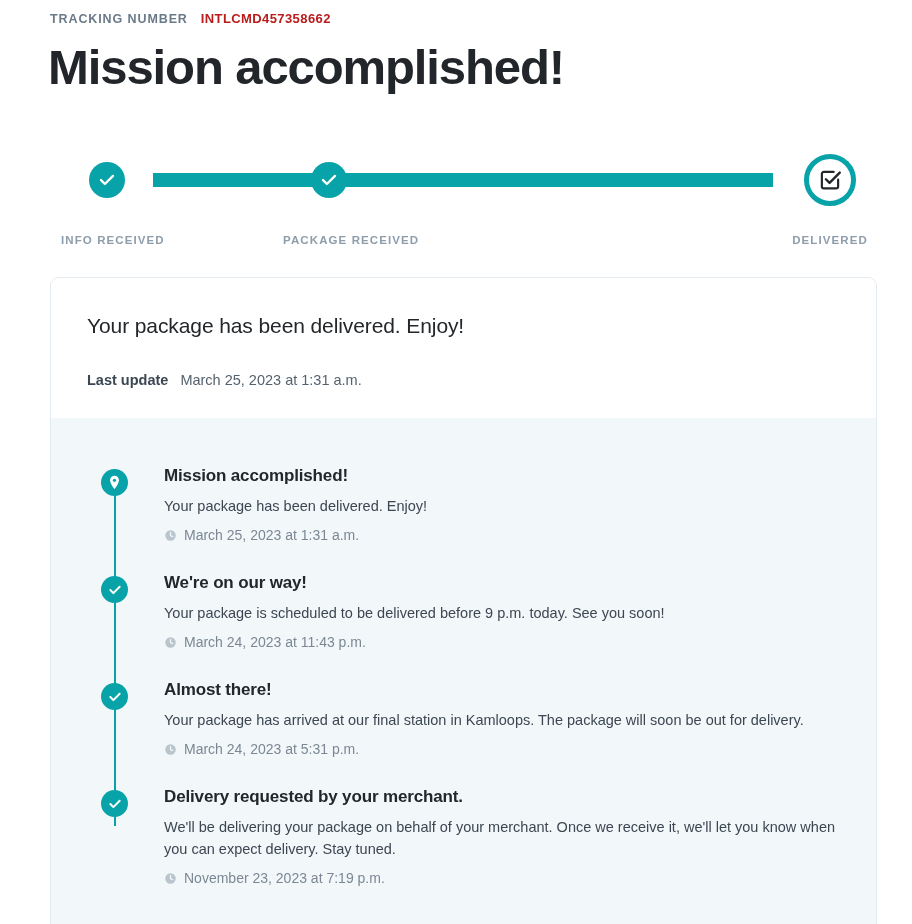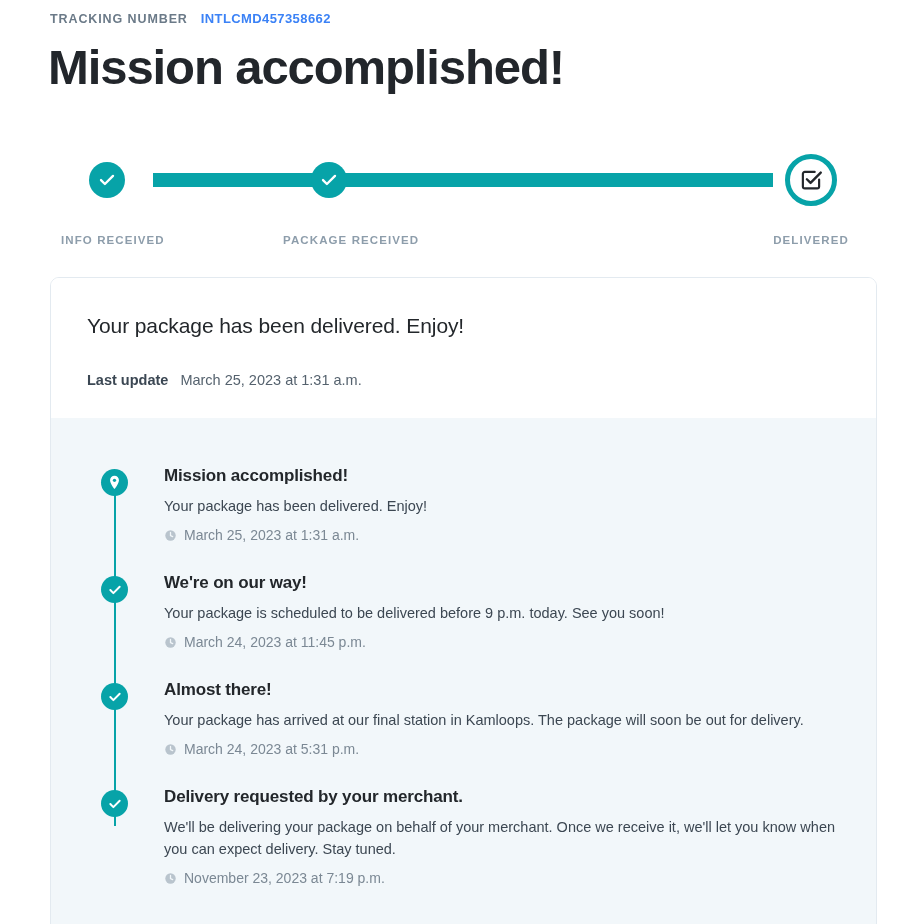--- a/index.html
+++ b/index.html
@@ -36,21 +36,21 @@
     font-size: 12.5px;
     font-weight: bold;
     letter-spacing: 0.9px;
     color: #6b7a88;
     text-transform: uppercase;
   }
   .tracking-value {
     font-size: 13px;
     font-weight: bold;
     letter-spacing: 0.4px;
-    color: #3b82f6;
+    color: #b91c1c;
   }
 
   .page-title {
     position: absolute;
     left: 48px;
     top: 37px;
     font-size: 49px;
     line-height: 60px;
     font-weight: bold;
     letter-spacing: -1.1px;
@@ -252,21 +252,21 @@
         <div class="step" style="left: 222px;">
           <div class="step-circle-wrap">
             <div class="step-circle">
               <svg width="18" height="18" viewBox="0 0 24 24">
                 <path d="M20 6.5 L9.2 17.3 L4 12.1" fill="none" stroke="#ffffff" stroke-width="3.1" stroke-linecap="round" stroke-linejoin="round"></path>
               </svg>
             </div>
           </div>
           <div class="step-label">PACKAGE RECEIVED</div>
         </div>
-        <div class="step" style="left: 704px;">
+        <div class="step" style="left: 723px;">
           <div class="step-circle-wrap">
             <div class="step-circle final">
               <svg width="26" height="26" viewBox="0 0 24 24">
                 <path d="M19.5 11.6V18a1.8 1.8 0 0 1-1.8 1.8H6.3A1.8 1.8 0 0 1 4.5 18V6.3a1.8 1.8 0 0 1 1.8-1.8h9.1" fill="none" stroke="#23272b" stroke-width="2" stroke-linecap="round"></path>
                 <path d="M8.2 11.3 L11.6 14.7 L21 5.2" fill="none" stroke="#23272b" stroke-width="2.2" stroke-linecap="round" stroke-linejoin="round"></path>
               </svg>
             </div>
           </div>
           <div class="step-label">DELIVERED</div>
         </div>
@@ -308,21 +308,21 @@
                   <path d="M20 6.5 L9.2 17.3 L4 12.1" fill="none" stroke="#ffffff" stroke-width="3.4" stroke-linecap="round" stroke-linejoin="round"></path>
                 </svg>
               </div>
               <h3 class="tl-title">We're on our way!</h3>
               <p class="tl-desc">Your package is scheduled to be delivered before 9 p.m. today. See you soon!</p>
               <div class="tl-time">
                 <svg width="13" height="13" viewBox="0 0 24 24" class="clock-icon">
                   <circle cx="12" cy="12" r="9.6" fill="#b9c4cd"></circle>
                   <path d="M12 6.4 V12 L16 14" fill="none" stroke="#f2f7fa" stroke-width="2.4" stroke-linecap="round"></path>
                 </svg>
-                <span>March 24, 2023 at 11:45 p.m.</span>
+                <span>March 24, 2023 at 11:43 p.m.</span>
               </div>
             </div>
             <div class="tl-item">
               <div class="tl-marker">
                 <svg width="14" height="14" viewBox="0 0 24 24">
                   <path d="M20 6.5 L9.2 17.3 L4 12.1" fill="none" stroke="#ffffff" stroke-width="3.4" stroke-linecap="round" stroke-linejoin="round"></path>
                 </svg>
               </div>
               <h3 class="tl-title">Almost there!</h3>
               <p class="tl-desc">Your package has arrived at our final station in Kamloops. The package will soon be out for delivery.</p>

